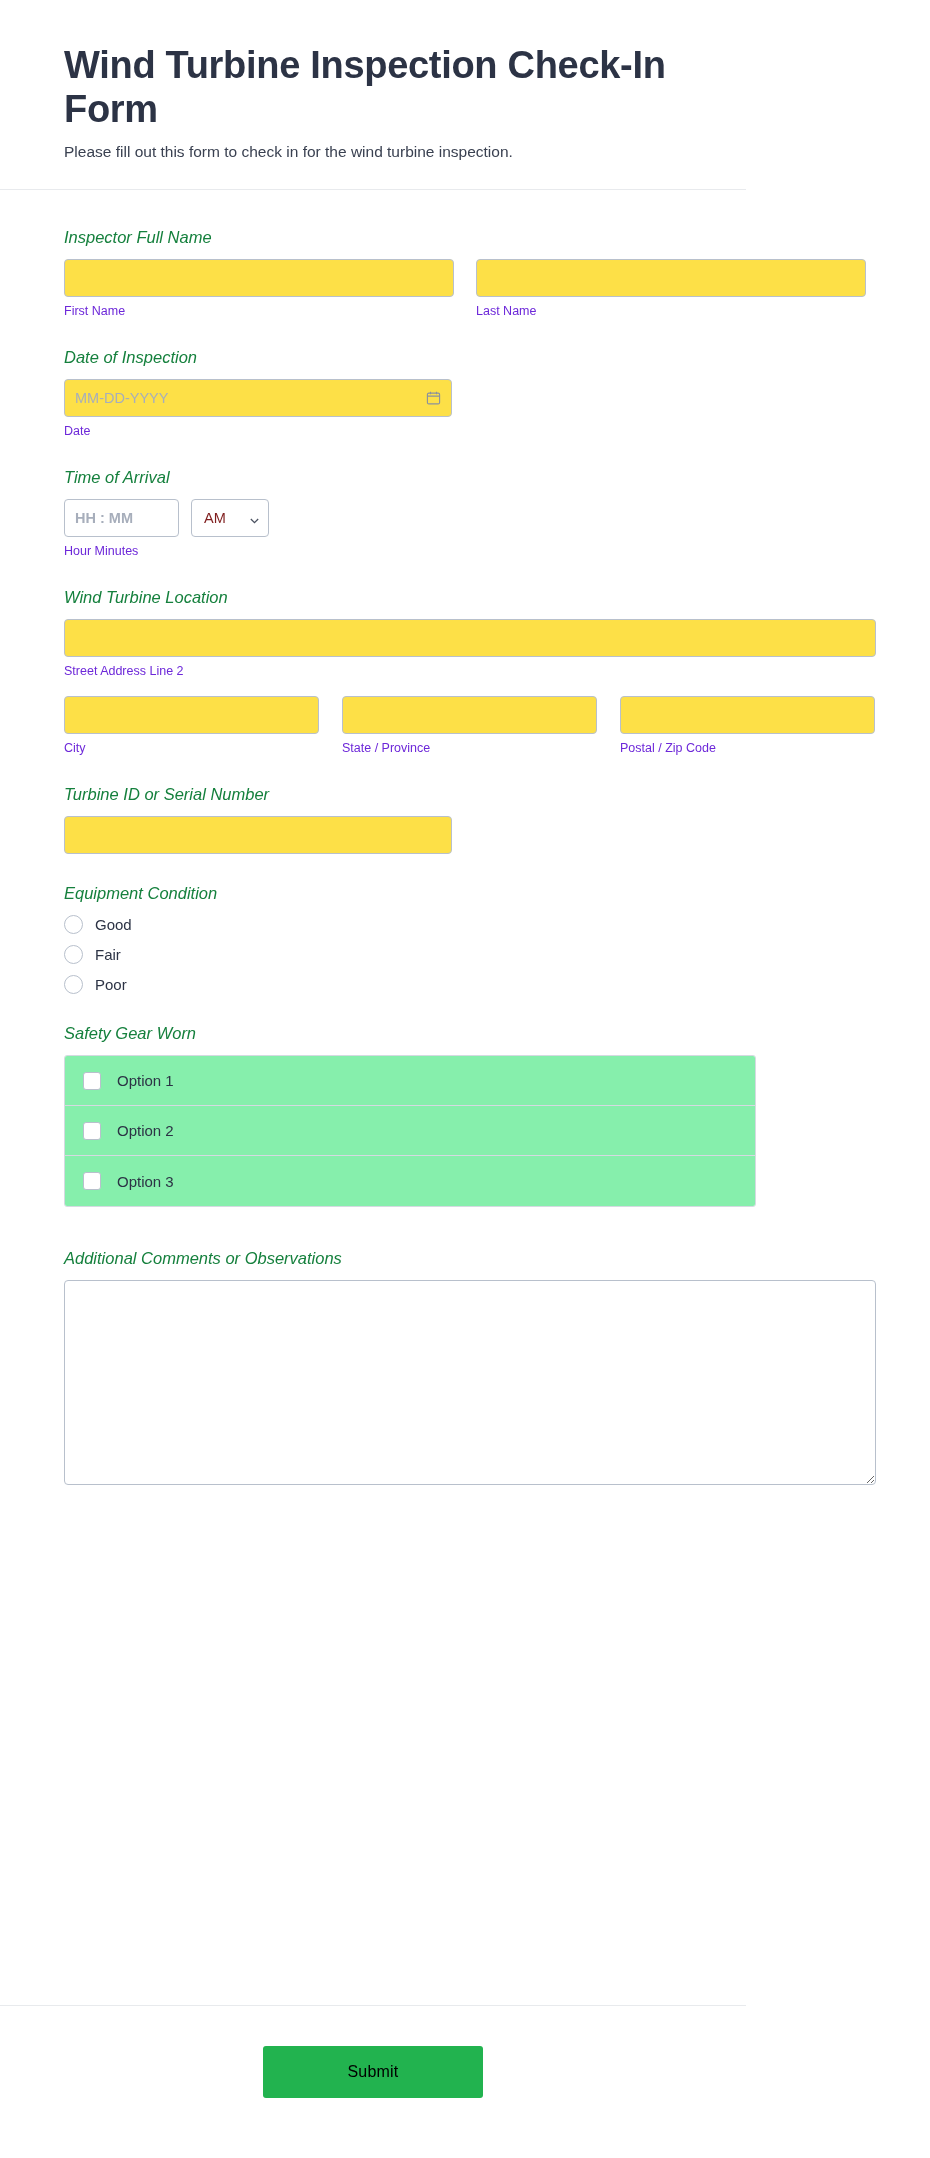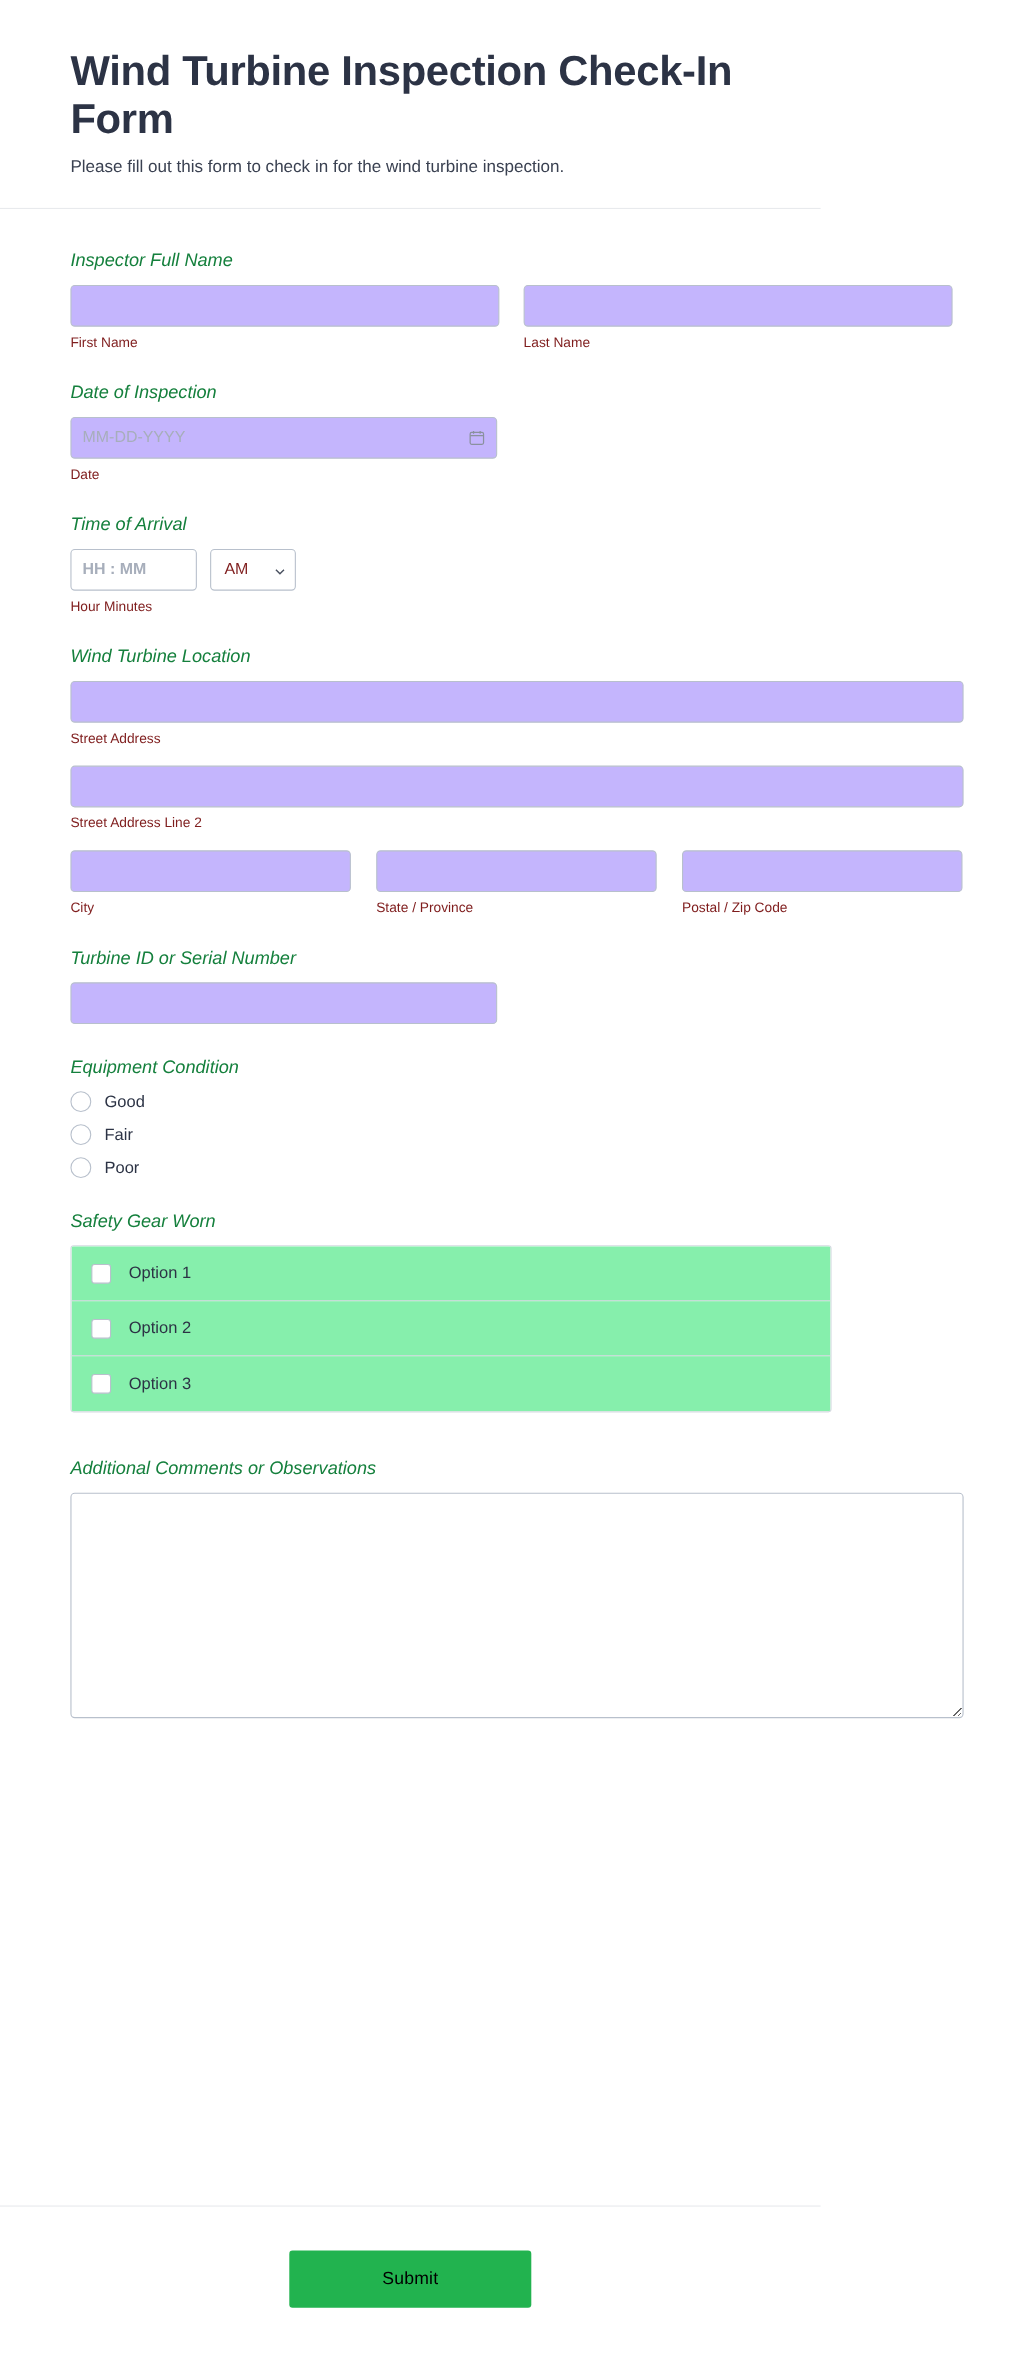--- a/index.html
+++ b/index.html
@@ -55,31 +55,31 @@
   .field-label {
     font-size: 16.5px;
     color: #15803d;
     margin-bottom: 12px;
     display: block;
     font-weight: normal;
     font-style: italic;
   }
   .sub-label {
     font-size: 12.5px;
-    color: #7f1d1d;
+    color: #6d28d9;
     margin-top: 7px;
     display: block;
   }
 
   .input {
     width: 100%;
     height: 38px;
     border: 1px solid #b8c0cc;
     border-radius: 4px;
-    background: #c4b5fd;
+    background: #fde047;
     padding: 0 10px;
     font-size: 14.5px;
     font-family: "Liberation Sans", sans-serif;
     color: #2c3345;
     outline: none;
   }
   .input::placeholder { color: #a7aebb; }
 
   .row {
     display: flex;
@@ -294,24 +294,20 @@
             </svg>
           </span>
         </div>
       </div>
       <span class="sub-label">Hour Minutes</span>
     </div>
 
     <div class="field-block">
       <span class="field-label">Wind Turbine Location</span>
 
-      <div style="margin-bottom:18px;">
-        <input class="input full-input" type="text" style="">
-        <span class="sub-label">Street Address</span>
-      </div>
 
       <div style="margin-bottom:18px;">
         <input class="input full-input" type="text" style="">
         <span class="sub-label">Street Address Line 2</span>
       </div>
 
       <div class="addr-row">
         <div class="addr-col-city">
           <input class="input" type="text" style="">
           <span class="sub-label">City</span>

